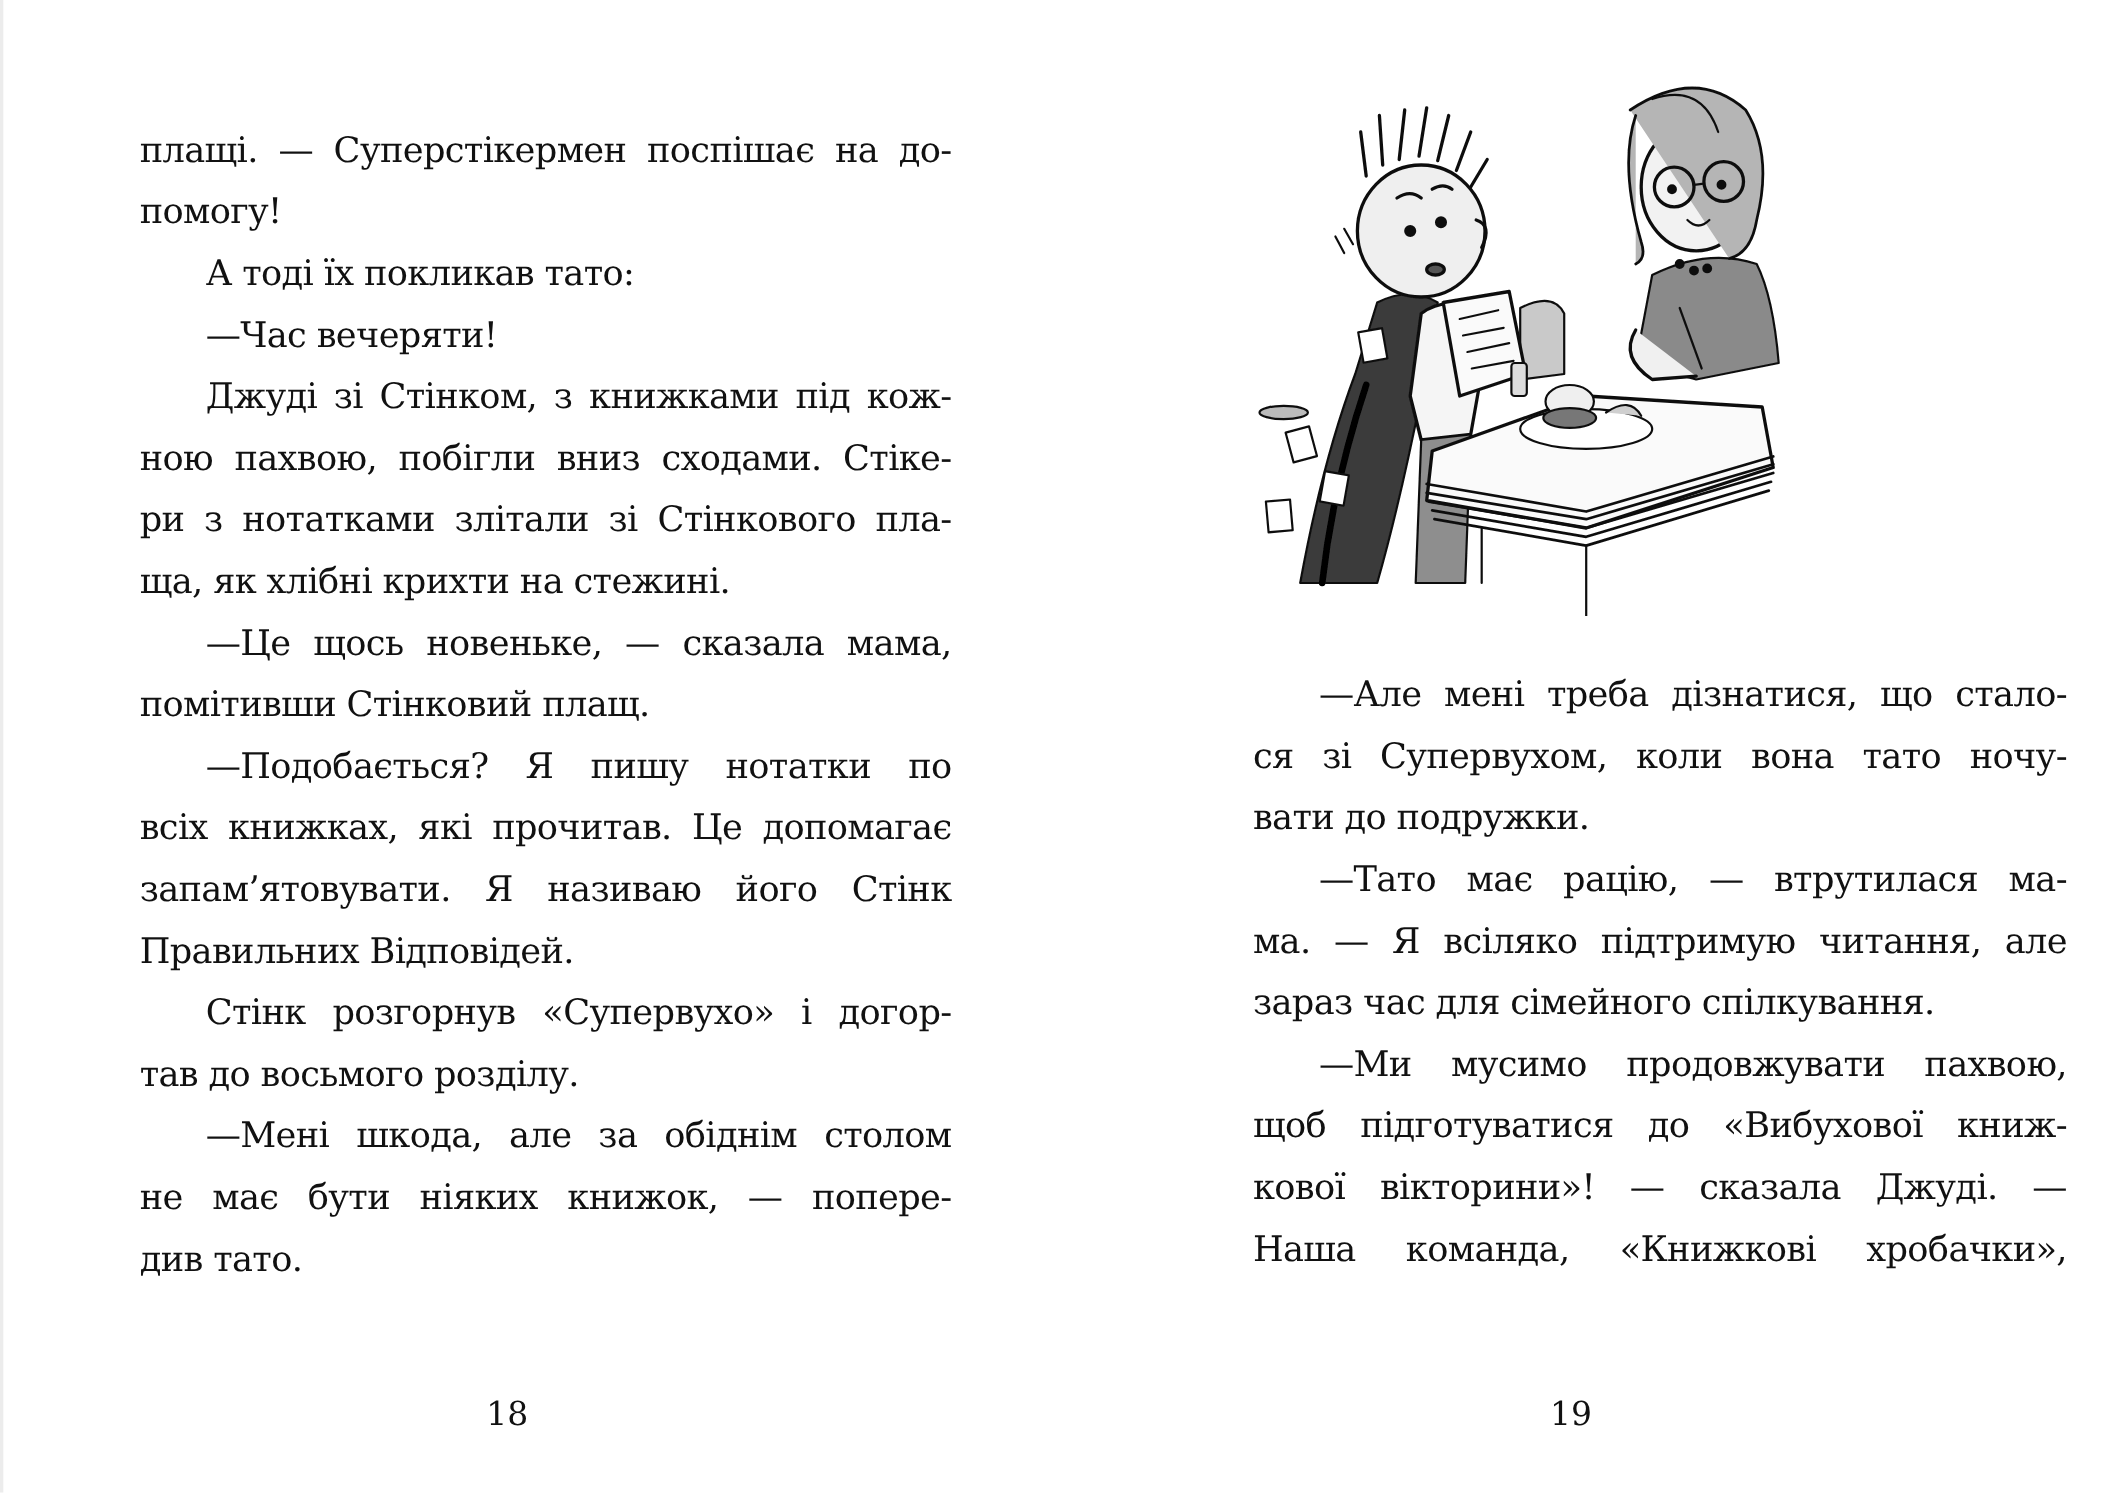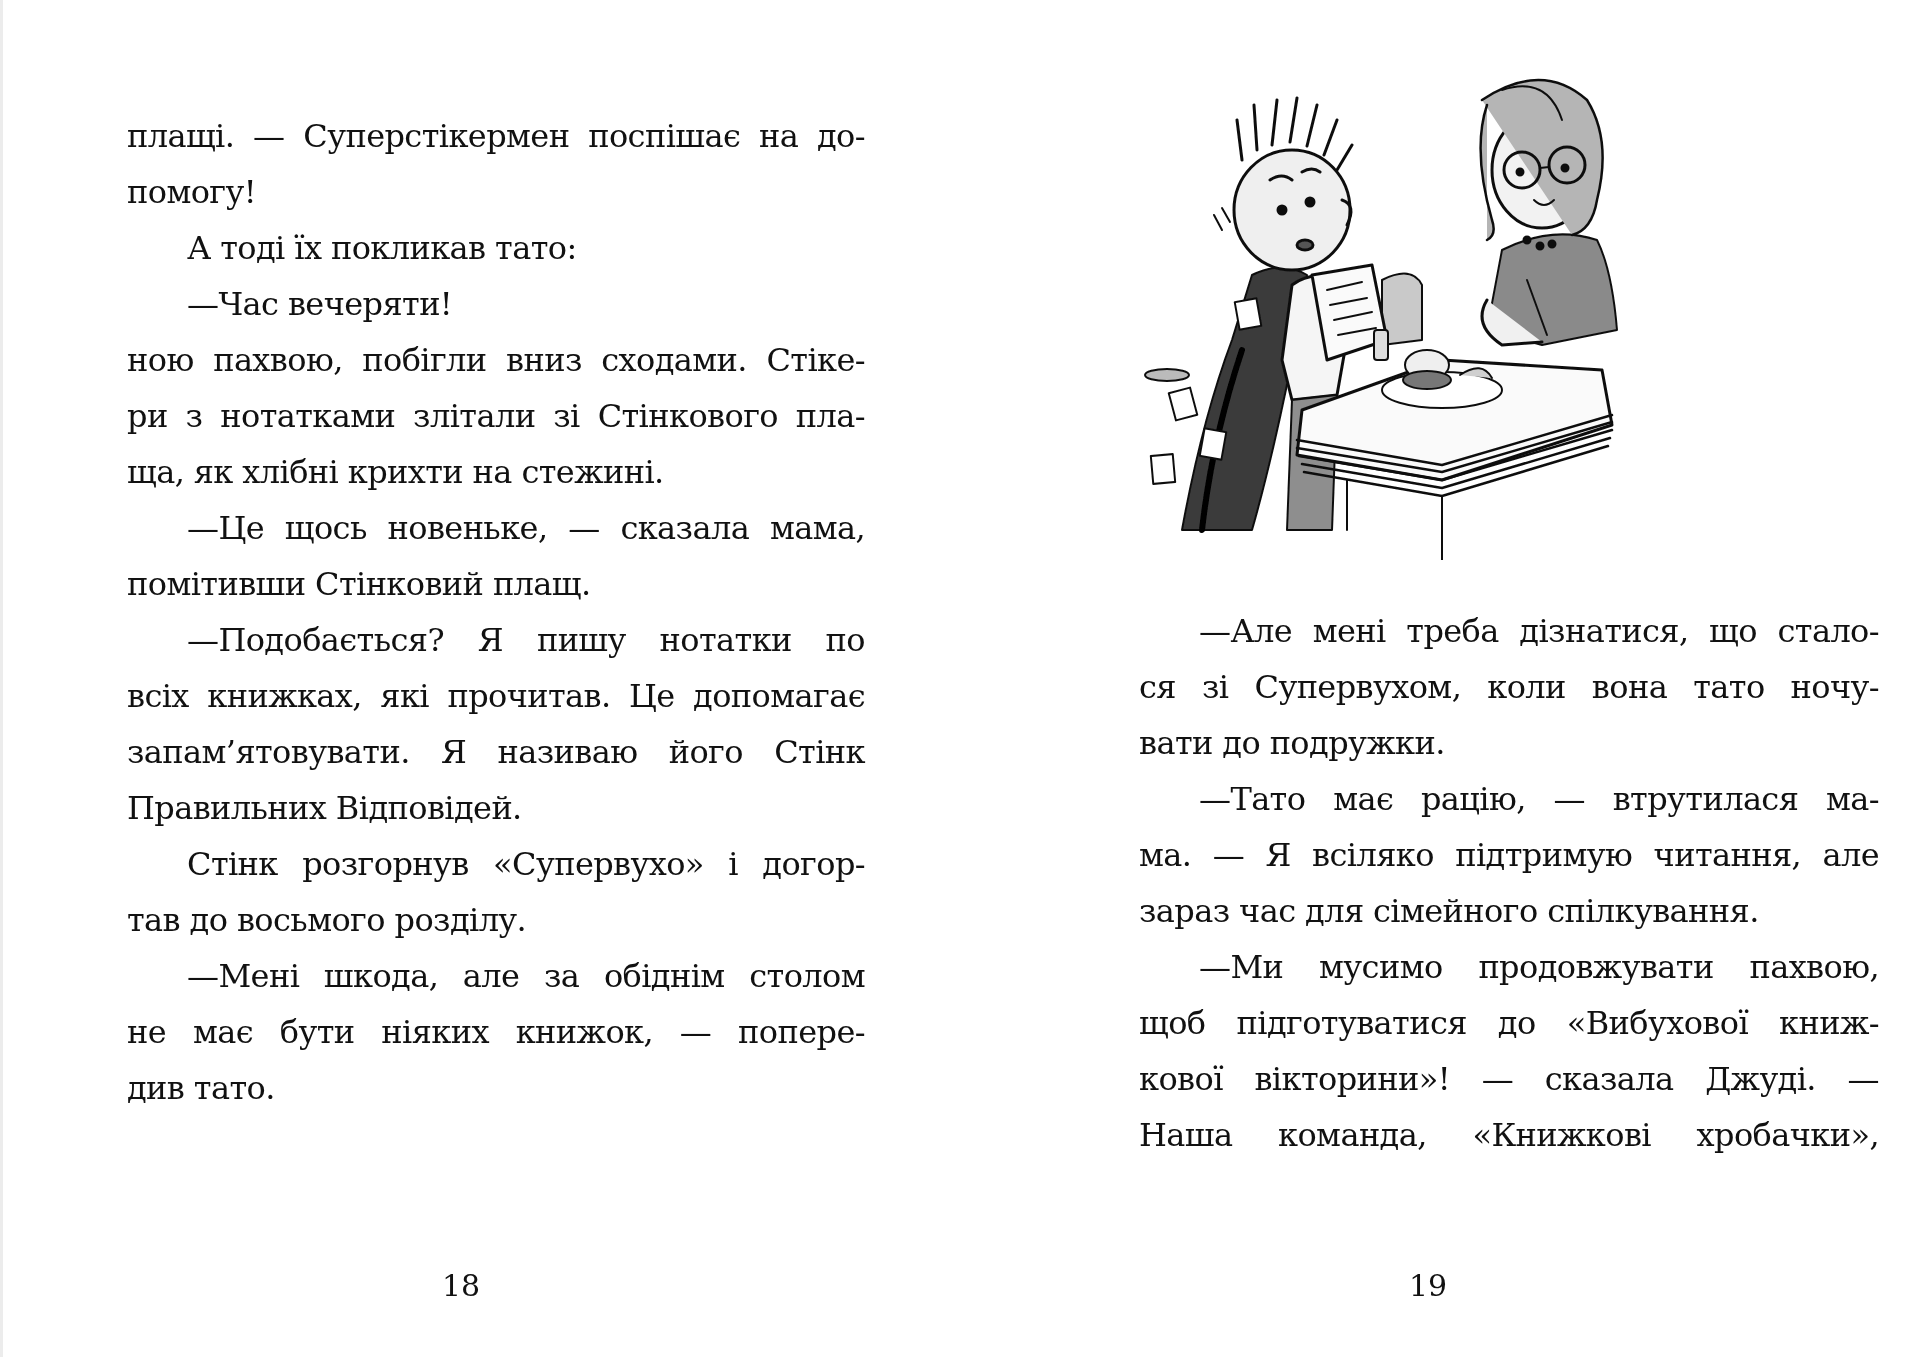--- a/index.html
+++ b/index.html
@@ -80,20 +80,21 @@
 <body>
 
 <div class="edge"></div>
 
 <section class="page page-left">
   <div class="text-block">
     <span class="line">плащі. — Суперстікермен поспішає на до-</span>
     <span class="line last">помогу!</span>
     <span class="line indent last">А тоді їх покликав тато:</span>
     <span class="line indent last">—Час вечеряти!</span>
+    <span class="line indent">Джуді зі Стінком, з книжками під кож-</span>
     <span class="line">ною пахвою, побігли вниз сходами. Стіке-</span>
     <span class="line">ри з нотатками злітали зі Стінкового пла-</span>
     <span class="line last">ща, як хлібні крихти на стежині.</span>
     <span class="line indent">—Це щось новеньке, — сказала мама,</span>
     <span class="line last">помітивши Стінковий плащ.</span>
     <span class="line indent">—Подобається? Я пишу нотатки по</span>
     <span class="line">всіх книжках, які прочитав. Це допомагає</span>
     <span class="line">запам’ятовувати. Я називаю його Стінк</span>
     <span class="line last">Правильних Відповідей.</span>
     <span class="line indent">Стінк розгорнув «Супервухо» і догор-</span>

